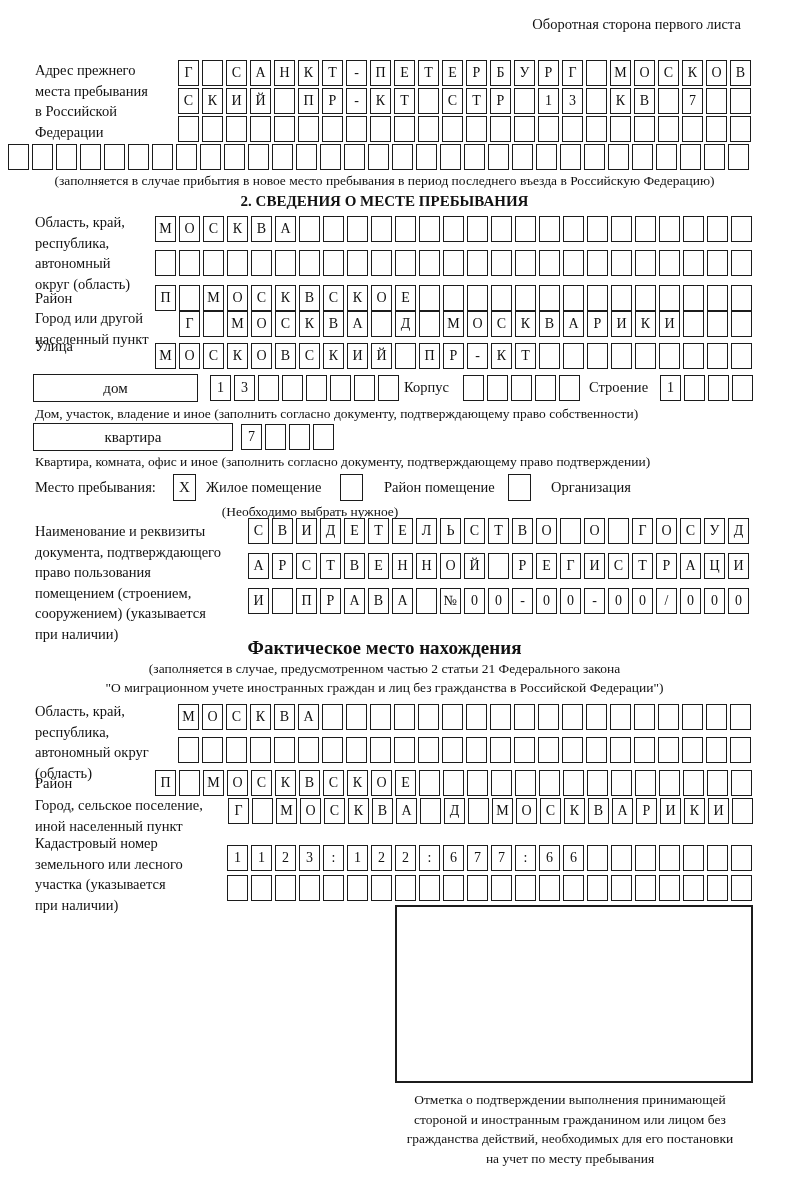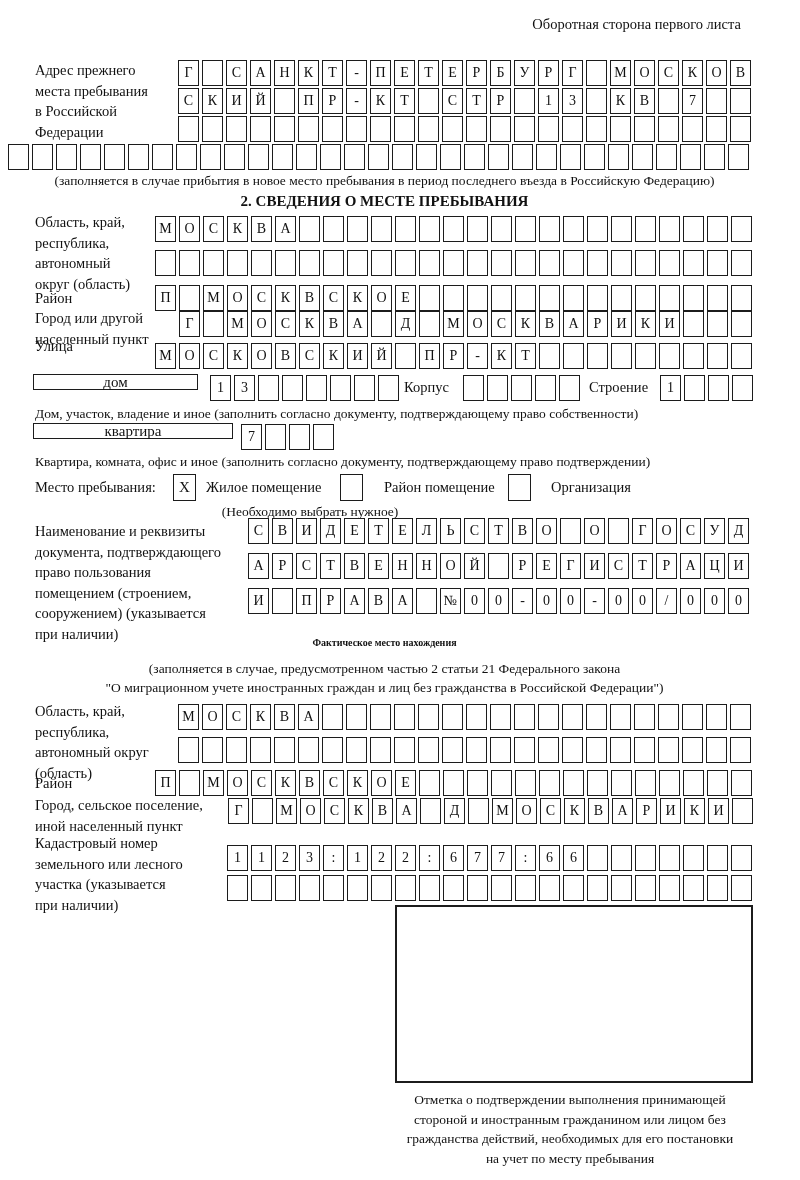--- a/index.html
+++ b/index.html
@@ -15,21 +15,21 @@
   .caption { font-size:13.5px; }
   .center { text-align:center; width:769px; left:0; }
   .bold { font-weight:bold;font-family:Liberation Serif, serif; }
   .boxrow { display:flex; gap:3px; }
   .cell {
     width:21px; height:26px; border:1.5px solid #1c1c1c;
     display:flex; align-items:center; justify-content:center;
     font-size:14px; background:#fff; flex:0 0 auto;
   }
   .bigrect {
-    border:1.5px solid #1c1c1c; height:16px;
+    border:1.5px solid #1c1c1c; height:28px;
     display:flex; align-items:center; justify-content:center;
     font-size:15px; background:#fff;
   }
   .chk {
     width:23px; height:27px; border:1.5px solid #1c1c1c;
     display:flex; align-items:center; justify-content:center;
     font-size:15px; background:#fff;
   }
   .stamp { border:2px solid #1c1c1c; background:#fff; }
   .pre { white-space:pre-line; }
@@ -421,21 +421,21 @@
       <span class="cell">0</span>
       <span class="cell">-</span>
       <span class="cell">0</span>
       <span class="cell">0</span>
       <span class="cell">/</span>
       <span class="cell">0</span>
       <span class="cell">0</span>
       <span class="cell">0</span>
     </div>
 
-  <div class="abs bold center" style="top:637px; font-size:10px;">Фактическое место нахождения</div>
+  <div class="abs bold center" style="top:637px; font-size:19px;">Фактическое место нахождения</div>
   <div class="abs caption center" style="top:661px;">(заполняется в случае, предусмотренном частью 2 статьи 21 Федерального закона</div>
   <div class="abs caption center" style="top:680px;">"О миграционном учете иностранных граждан и лиц без гражданства в Российской Федерации")</div>
 
   <div class="abs label" style="top:701px; left:35px; width:150px;">Область, край,
 республика,
 автономный округ
 (область)</div>
   <div class="abs boxrow" style="top:704px; left:178px;">
       <span class="cell">М</span>
       <span class="cell">О</span>

